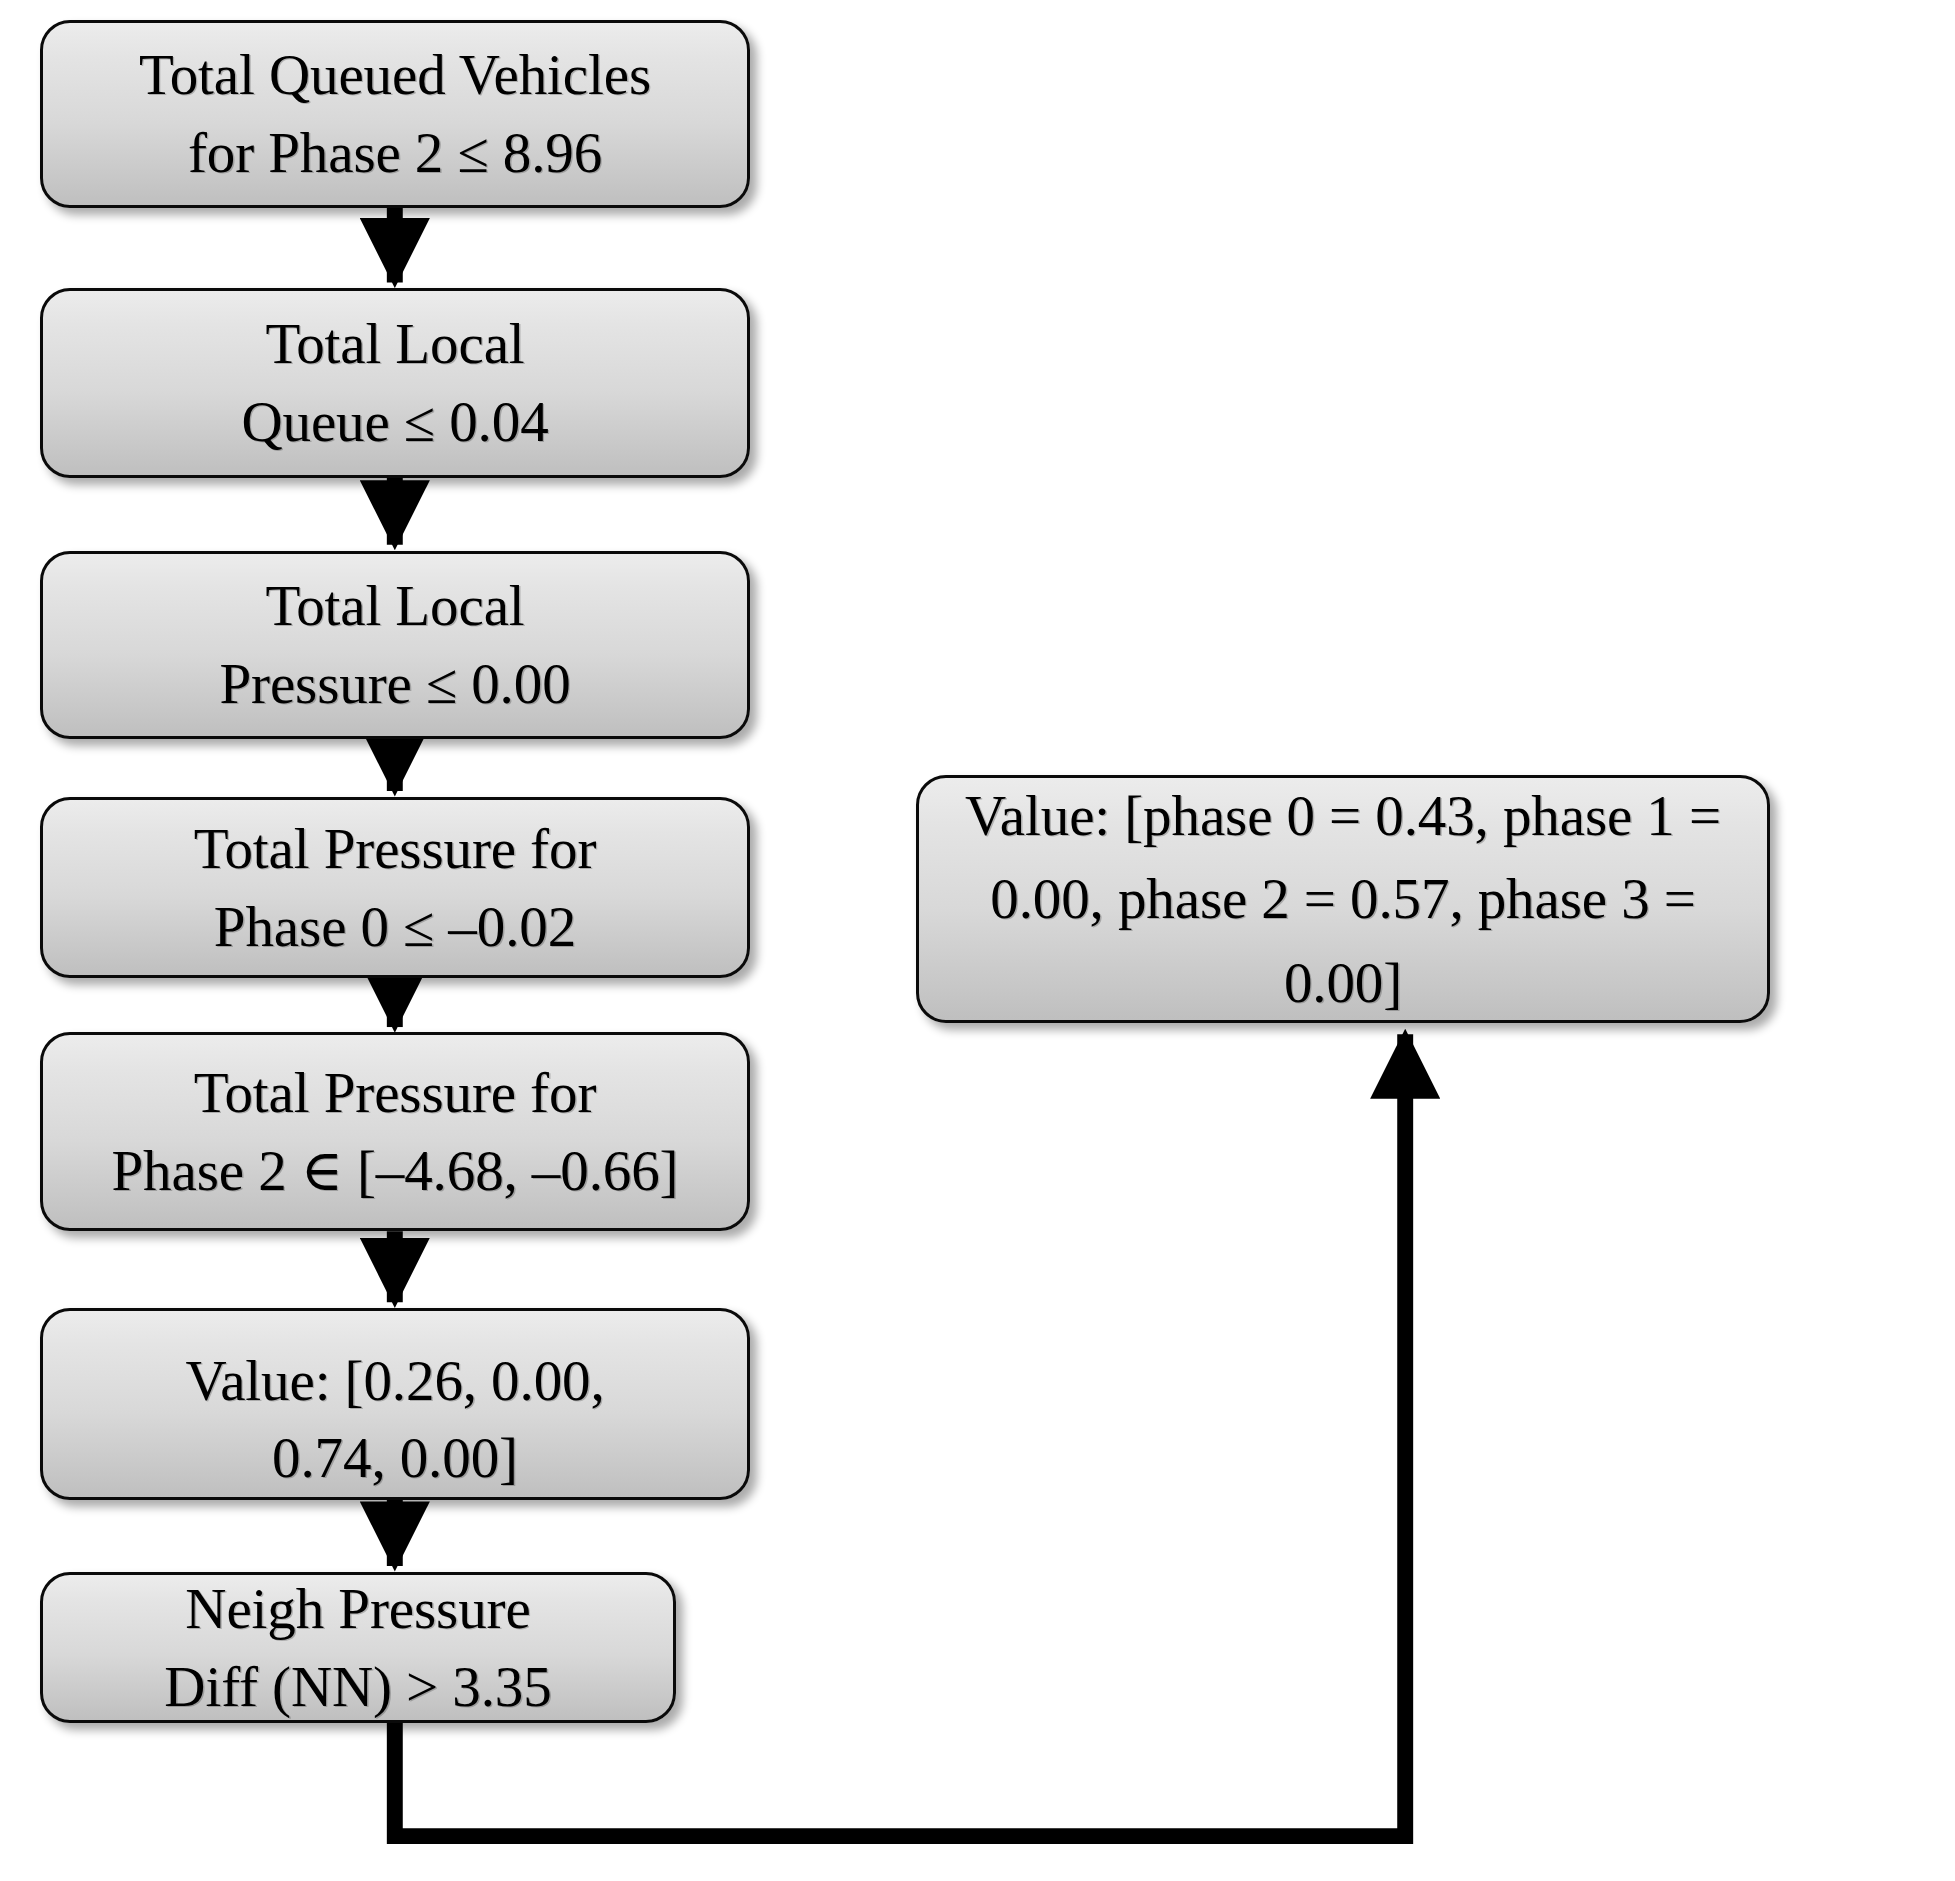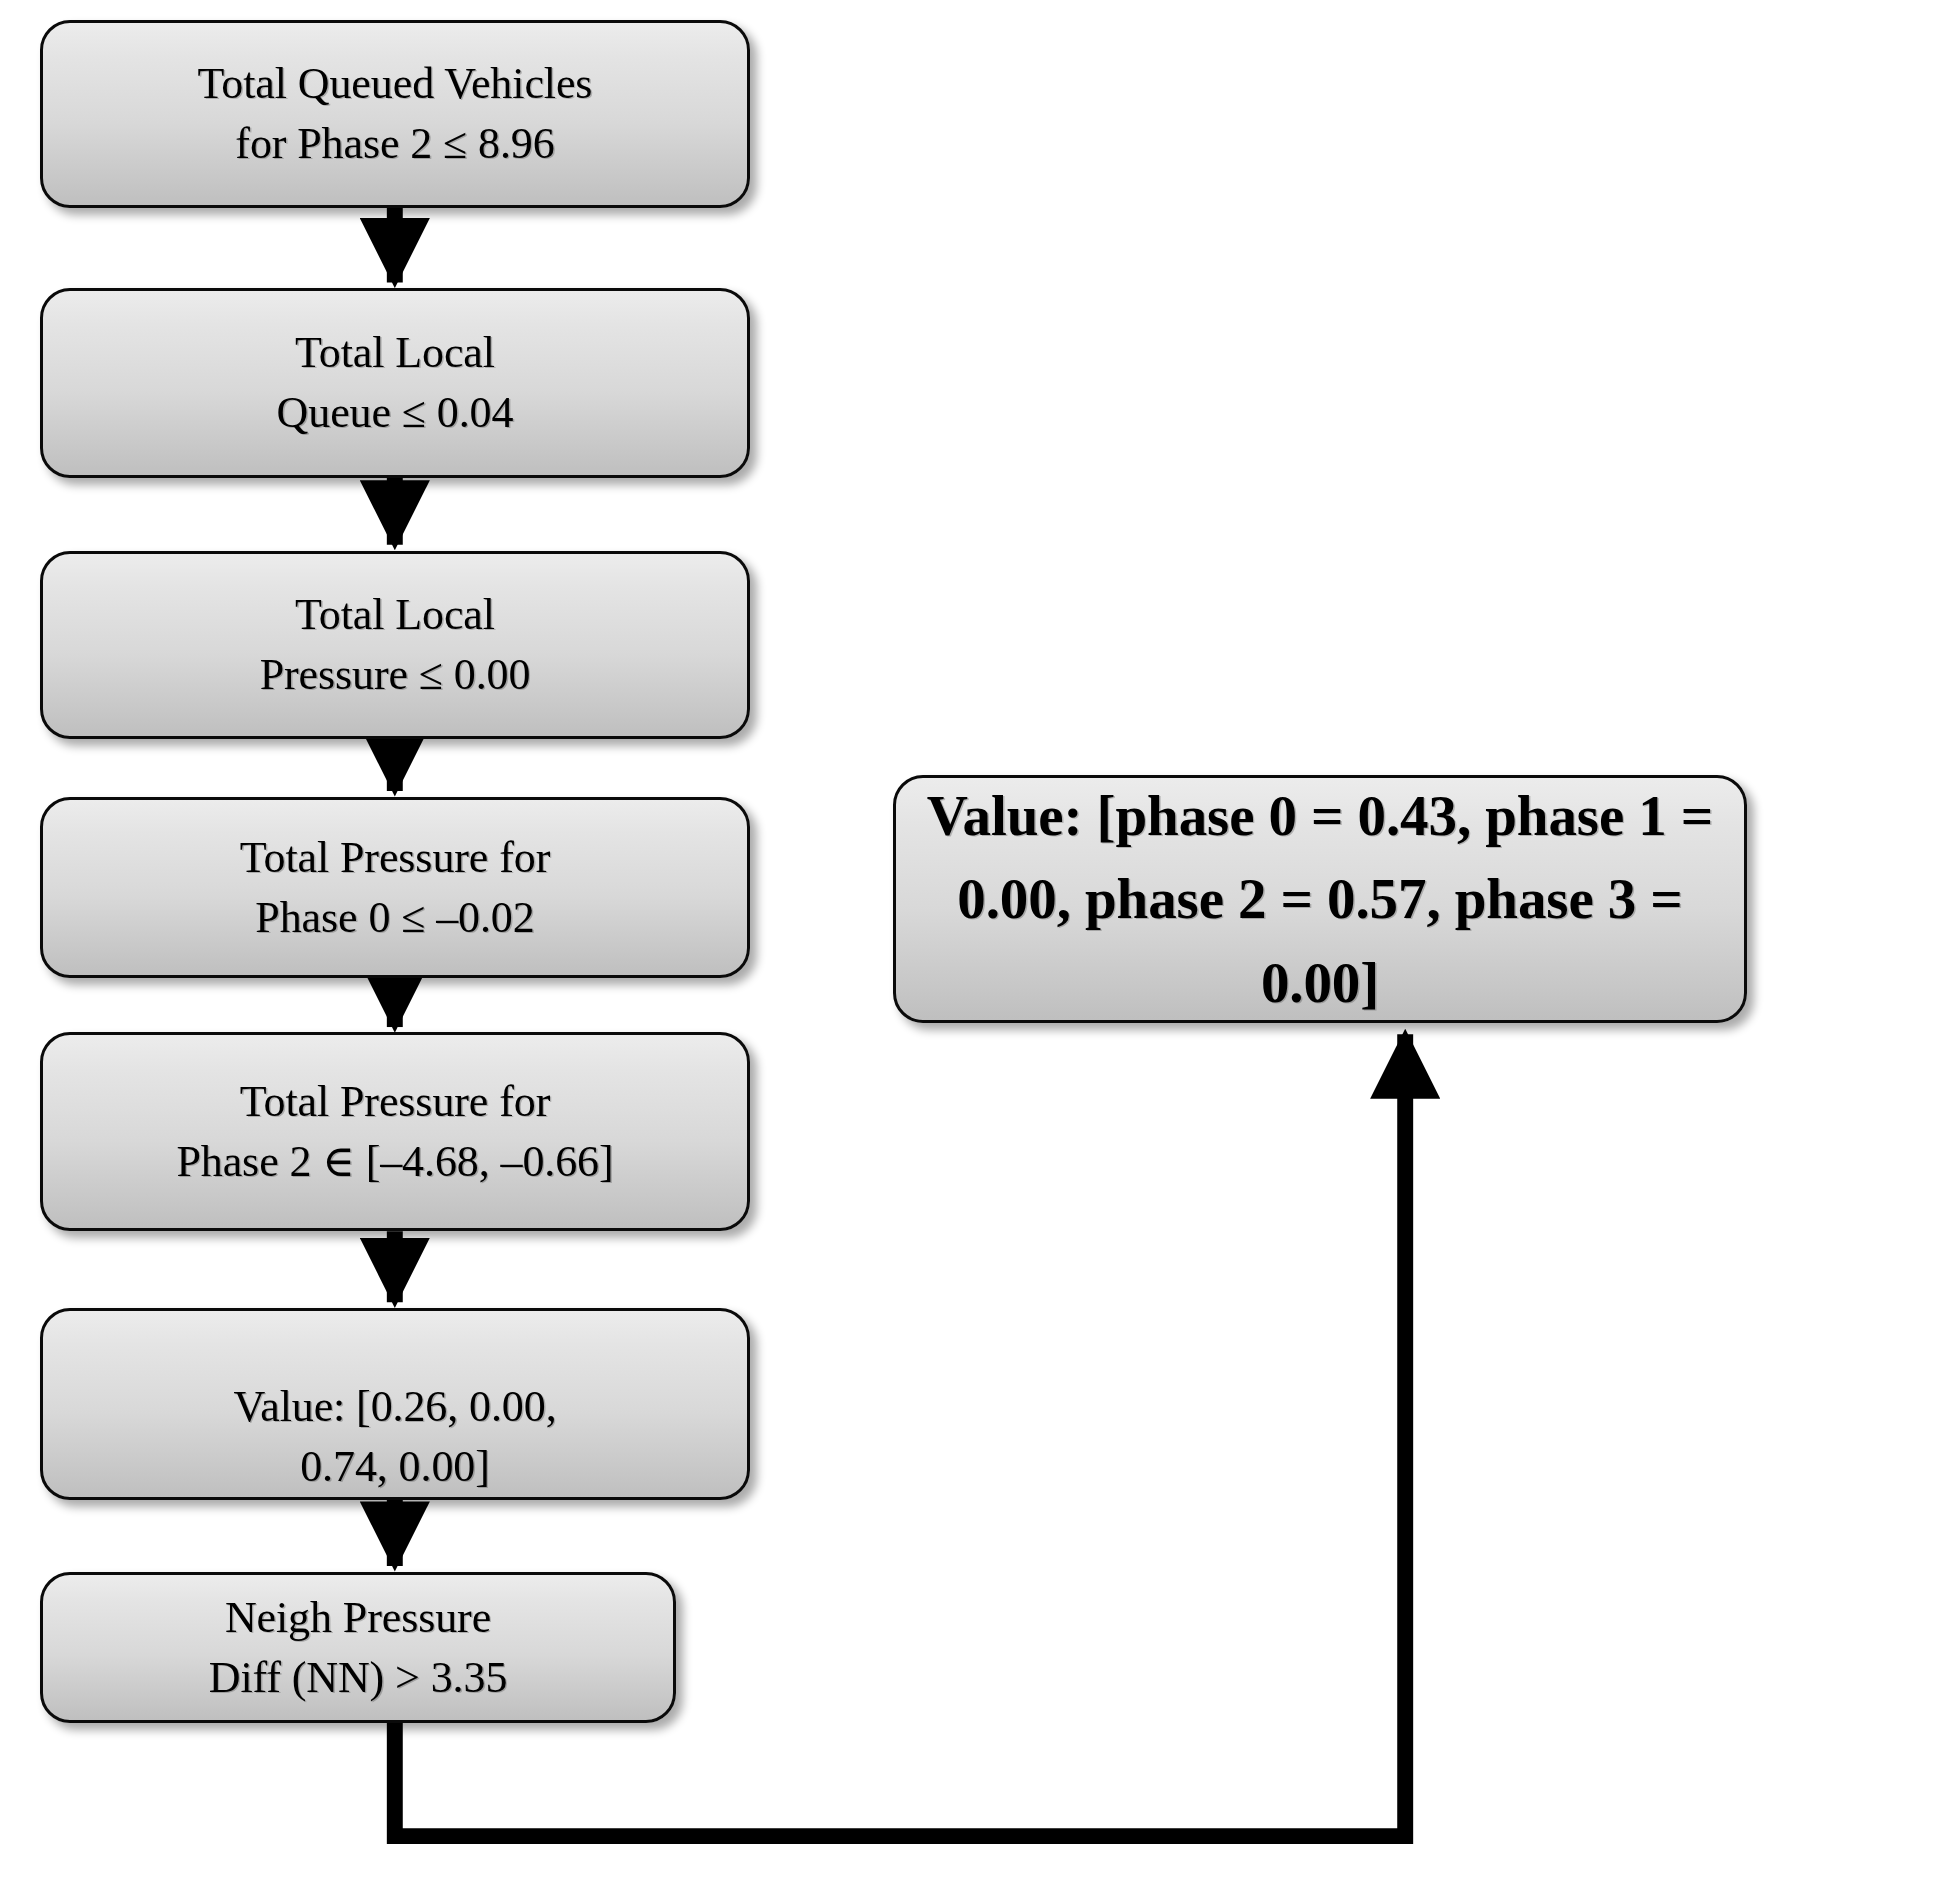--- a/index.html
+++ b/index.html
@@ -25,21 +25,21 @@
     display: flex;
     align-items: center;
     justify-content: center;
     text-align: center;
     color: #000000;
   }
   .node .label {
     display: block;
     width: 100%;
     padding: 0 13px;
-    font-size: 44px;
+    font-size: 57px;
     line-height: 1.36;
     letter-spacing: -0.1px;
     white-space: pre-line;
     text-shadow: 1.4px 1.4px 0 rgba(0,0,0,0.22);
   }
   .node.wide .label {
     font-size: 57px;
     line-height: 1.46;
   }
   svg.edges {
@@ -105,19 +105,19 @@
   <div class="node" style="left:40px; top:1308px; width:710px; height:192px;align-items:flex-end;">
     <span class="label">Value: [0.26, 0.00,
 0.74, 0.00]</span>
   </div>
 
   <div class="node" style="left:40px; top:1572px; width:636px; height:151px;">
     <span class="label">Neigh Pressure
 Diff (NN)  &gt;  3.35</span>
   </div>
 
-  <div class="node wide" style="left:893px; top:775px; width:854px; height:248px;font-weight:bold;">
+  <div class="node wide" style="left:916px; top:775px; width:854px; height:248px;">
     <span class="label">Value: [phase 0 = 0.43, phase 1 =
 0.00, phase 2 = 0.57, phase 3 = 0.00]</span>
   </div>
 
 </div>
 
 
 </body></html>

